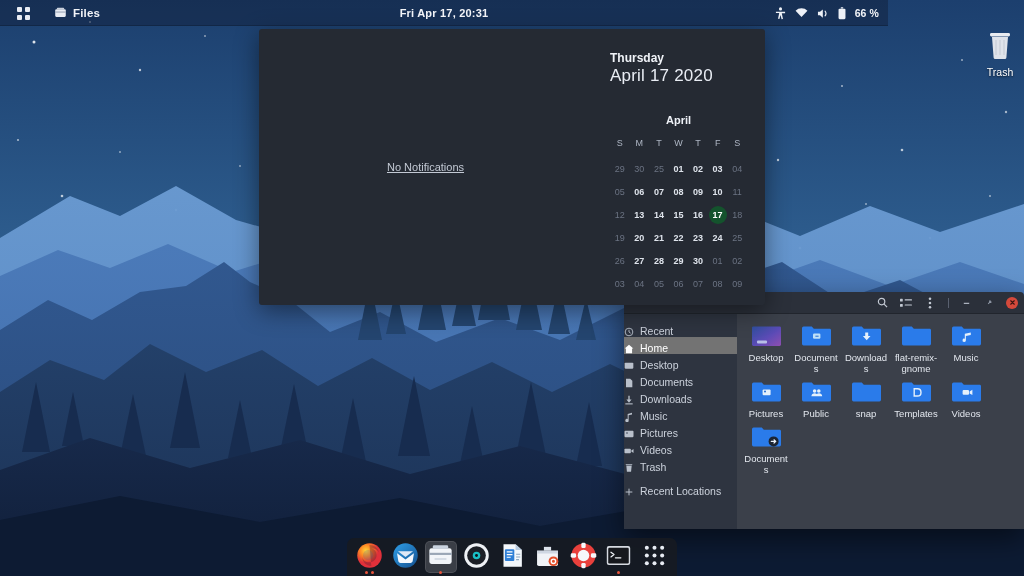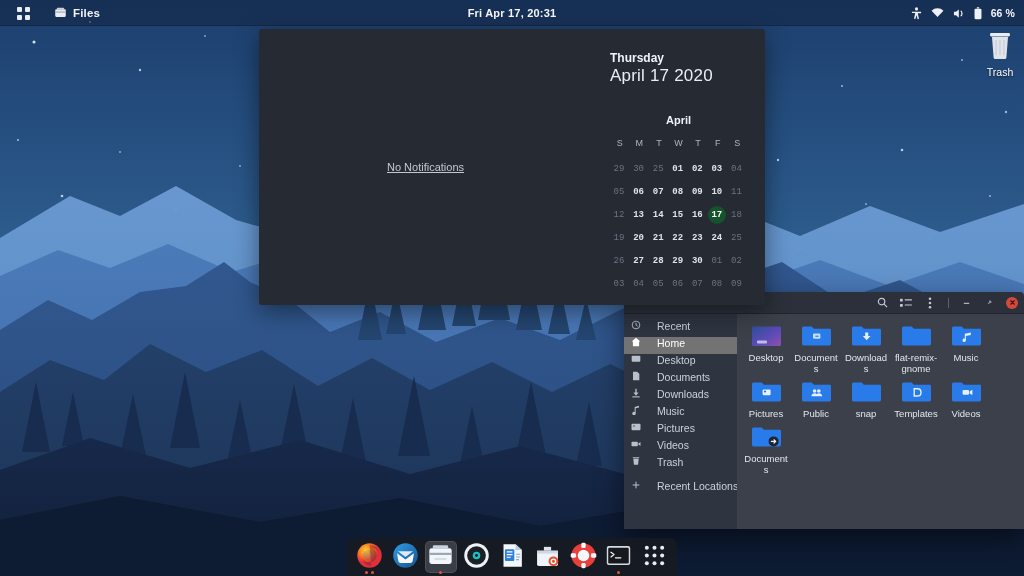--- a/index.html
+++ b/index.html
@@ -10,21 +10,21 @@
     position:relative;
     -webkit-font-smoothing:antialiased;
   }
 
   
   #wallpaper { position:absolute; inset:0; z-index:0; }
   #wallpaper svg { display:block; width:1024px; height:576px; }
 
   
   #topbar {
-    position:absolute; top:0; left:0; width:1024px; height:26px;
+    position:absolute; top:0; left:0; width:888px; height:26px;
     background:rgba(18,34,64,0.55);
     display:flex; align-items:center;
     z-index:40;
     font-size:11.5px; color:#f2f4f8;
     box-shadow:inset 0 -1px 0 rgba(0,0,0,0.18);
   }
   .tb-left { display:flex; align-items:center; height:26px; padding-left:10px; gap:10px; }
   .tb-btn {
     display:flex; align-items:center; gap:6px;
     height:22px; padding:0 7px; border-radius:3px;
@@ -75,21 +75,21 @@
     flex:1; padding:22px 18px 0 18px;
   }
   .cal-dayname { font-size:12px; font-weight:bold; color:#f0f3f8; }
   .cal-datefull { font-size:17px; color:#e9edf4; margin-top:1px; font-weight:normal; letter-spacing:.2px; }
   .cal-month { text-align:center; font-size:11px; font-weight:bold; color:#eef1f7; margin-top:28px; }
   .cal-grid { margin-top:10px; display:grid; grid-template-columns:repeat(7,1fr); row-gap:5px; }
   .cal-dow {
     text-align:center; font-size:9px; color:#aeb6c4; height:14px; line-height:14px;
   }
   .cal-cell {
-    display:flex; align-items:center; height:18px;font-family:Liberation Mono, monospace;
+    display:flex; align-items:center; justify-content:center; height:18px;
   }
   .cal-num {
     width:18px; height:18px; line-height:18px; text-align:center;
     font-size:9px; font-weight:bold; border-radius:50%;
     color:#dfe4ec;
   }
   .cal-num.dim { color:#6b7383; font-weight:normal; }
   .cal-num.today { background:#2f7ef0; color:#ffffff; }
 
   
@@ -115,22 +115,22 @@
     width:12px; height:12px; border-radius:50%;
     background:#d4493b; display:flex; align-items:center; justify-content:center;
   }
   #nautilus-body { flex:1; display:flex; min-height:0; }
 
   #nautilus-sidebar {
     width:113px; background:#2e3440;
     padding-top:6px; font-size:10.5px;
   }
   .side-item {
-    display:flex; align-items:flex-start; gap:16px;
-    height:17px; padding-left:7px;
+    display:flex; align-items:flex-end; gap:6px;
+    height:17px; 
     color:#ccd2dc; white-space:nowrap;
   }
   .side-item.selected { background:#737373; color:#ffffff; }
   .side-item .si-ico { width:10px; height:10px; display:flex; align-items:center; justify-content:center; flex:0 0 10px; }
   .side-sep { height:7px; }
 
   #nautilus-files {
     flex:1; background:#3b404a;
     padding:8px 4px 0 4px;
     display:flex; flex-wrap:wrap;

